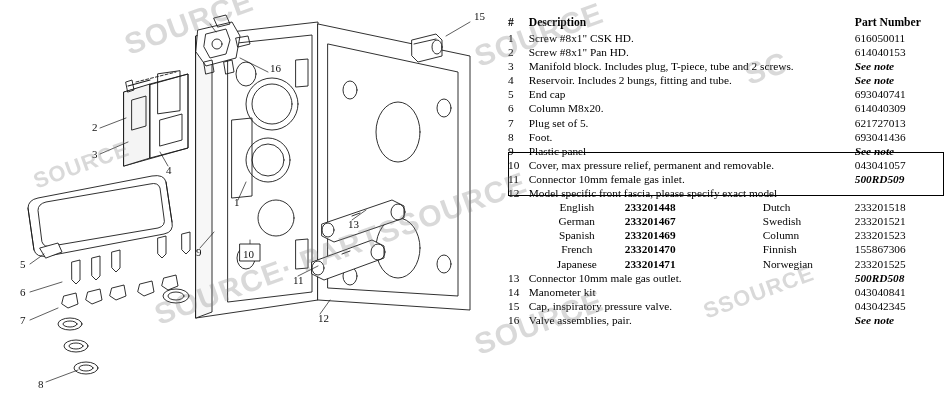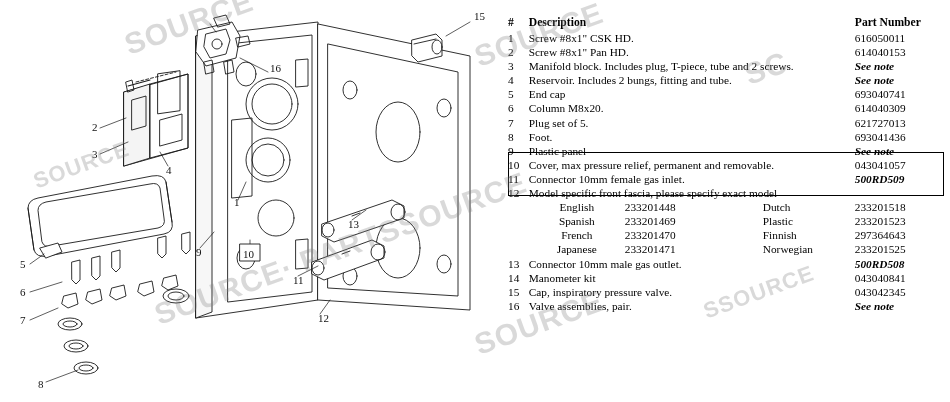--- a/index.html
+++ b/index.html
@@ -60,21 +60,21 @@
     white-space: nowrap;
   }
   .c-num   { width: 26px; }
   .c-desc  { width: 300px; }
   .c-part  { width: 110px; }
   .bold    { font-weight: bold; font-style: italic; }
 
   
   .lang-row td { line-height: 14.1px; }
   .lang-a-name { width: 96px; display: inline-block; text-align: center; }
-  .lang-a-num  { width: 138px; display: inline-block; }
+  .lang-a-num  { width: 138px; display: inline-block; font-weight: bold; }
   .lang-b-name { width: 92px; display: inline-block; }
 
   
   #highlight-box {
     position: absolute;
     left: 508px;
     top: 152px;
     width: 436px;
     height: 44px;
     border: 1px solid #000;
@@ -329,27 +329,32 @@
             <td class="c-part"></td>
           </tr>
 
         <tr class="lang-row">
           <td class="c-num"></td>
           <td class="c-desc"><span class="lang-a-name">English</span><span class="lang-a-num">233201448</span><span class="lang-b-name">Dutch</span></td>
           <td class="c-part">233201518</td>
         </tr>
         <tr class="lang-row">
           <td class="c-num"></td>
-          <td class="c-desc"><span class="lang-a-name">Spanish</span><span class="lang-a-num">233201469</span><span class="lang-b-name">Plastic</span></td>
+          <td class="c-desc"><span class="lang-a-name">German</span><span class="lang-a-num">233201467</span><span class="lang-b-name">Swedish</span></td>
+          <td class="c-part">233201521</td>
+        </tr>
+        <tr class="lang-row">
+          <td class="c-num"></td>
+          <td class="c-desc"><span class="lang-a-name">Spanish</span><span class="lang-a-num">233201469</span><span class="lang-b-name">Column</span></td>
           <td class="c-part">233201523</td>
         </tr>
         <tr class="lang-row">
           <td class="c-num"></td>
           <td class="c-desc"><span class="lang-a-name">French</span><span class="lang-a-num">233201470</span><span class="lang-b-name">Finnish</span></td>
-          <td class="c-part">297364643</td>
+          <td class="c-part">155867306</td>
         </tr>
         <tr class="lang-row">
           <td class="c-num"></td>
           <td class="c-desc"><span class="lang-a-name">Japanese</span><span class="lang-a-num">233201471</span><span class="lang-b-name">Norwegian</span></td>
           <td class="c-part">233201525</td>
         </tr>
 
         <tr>
             <td class="c-num">13</td>
             <td class="c-desc">Connector 10mm male gas outlet.</td>

